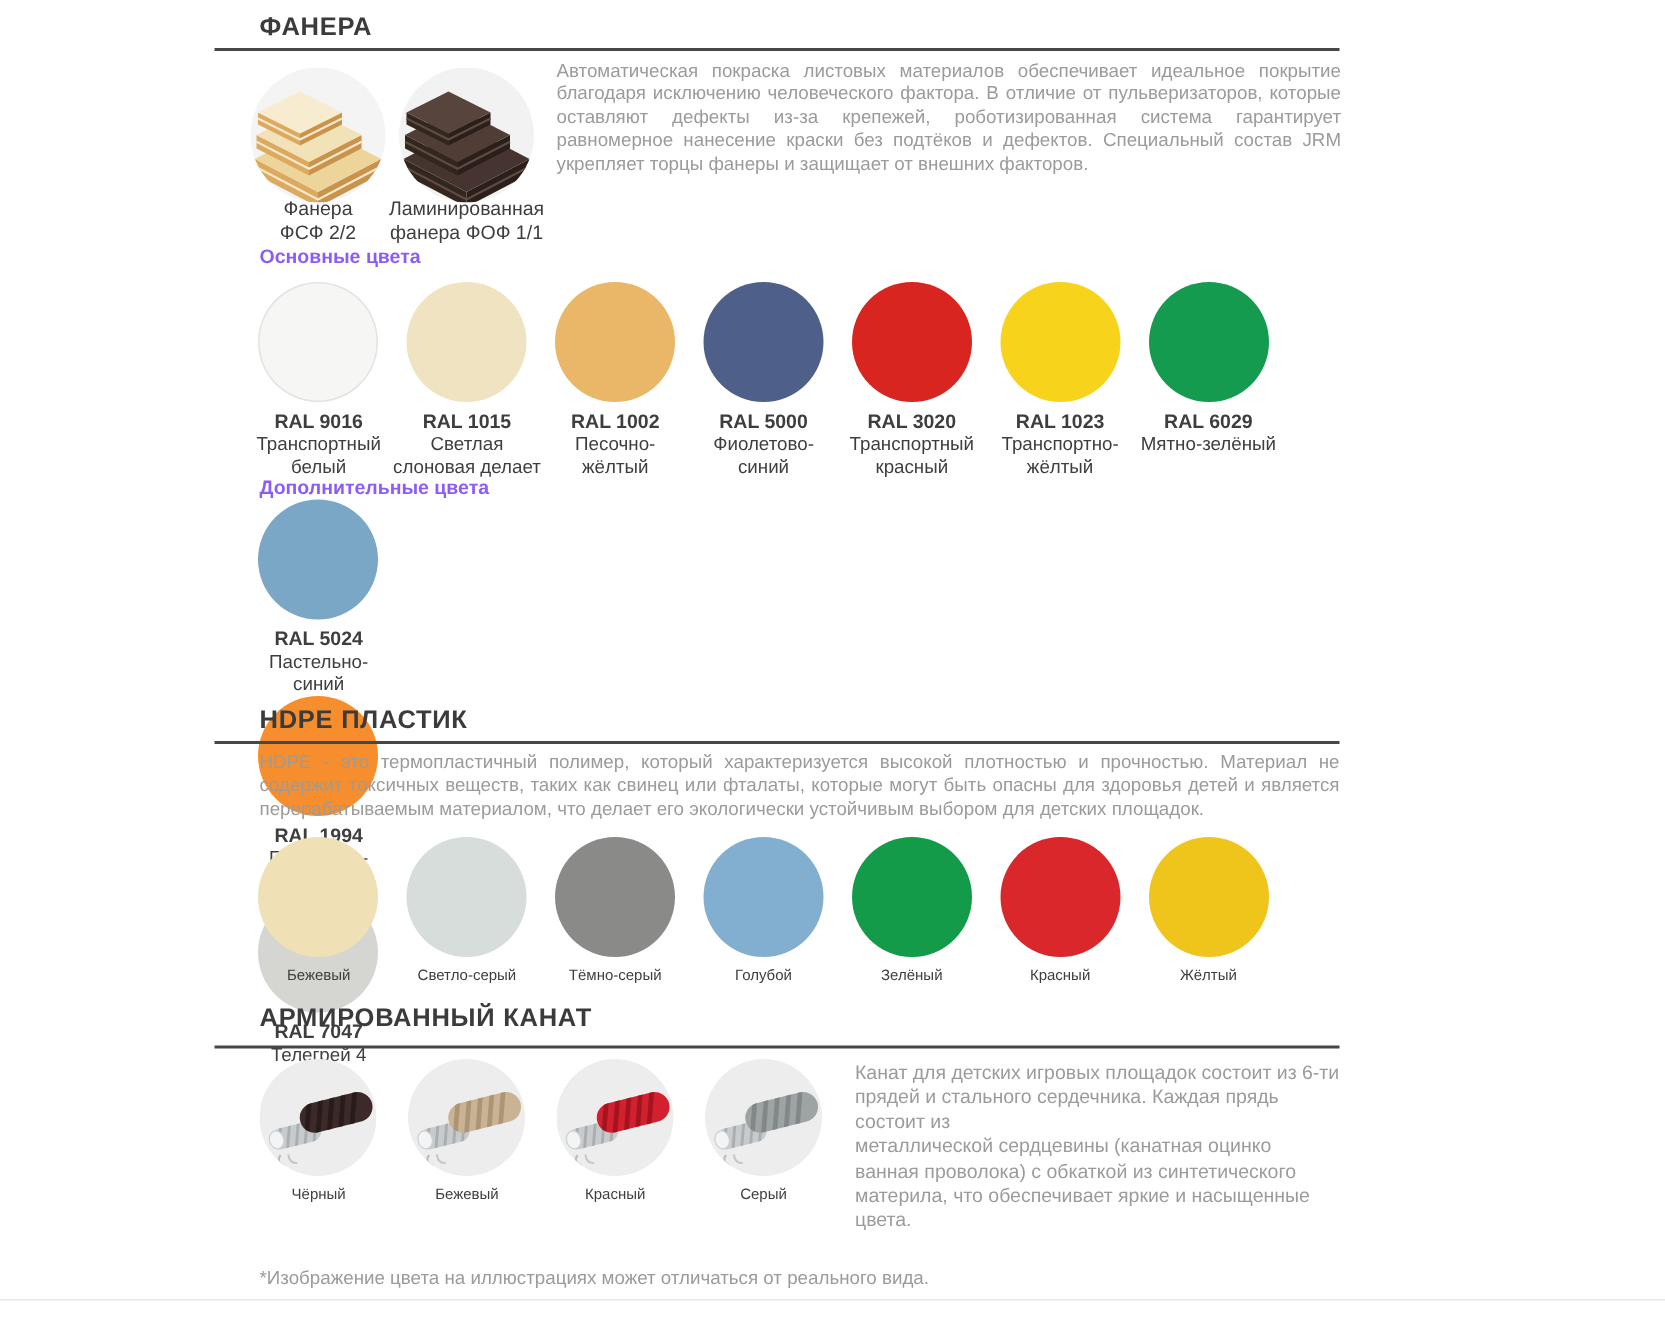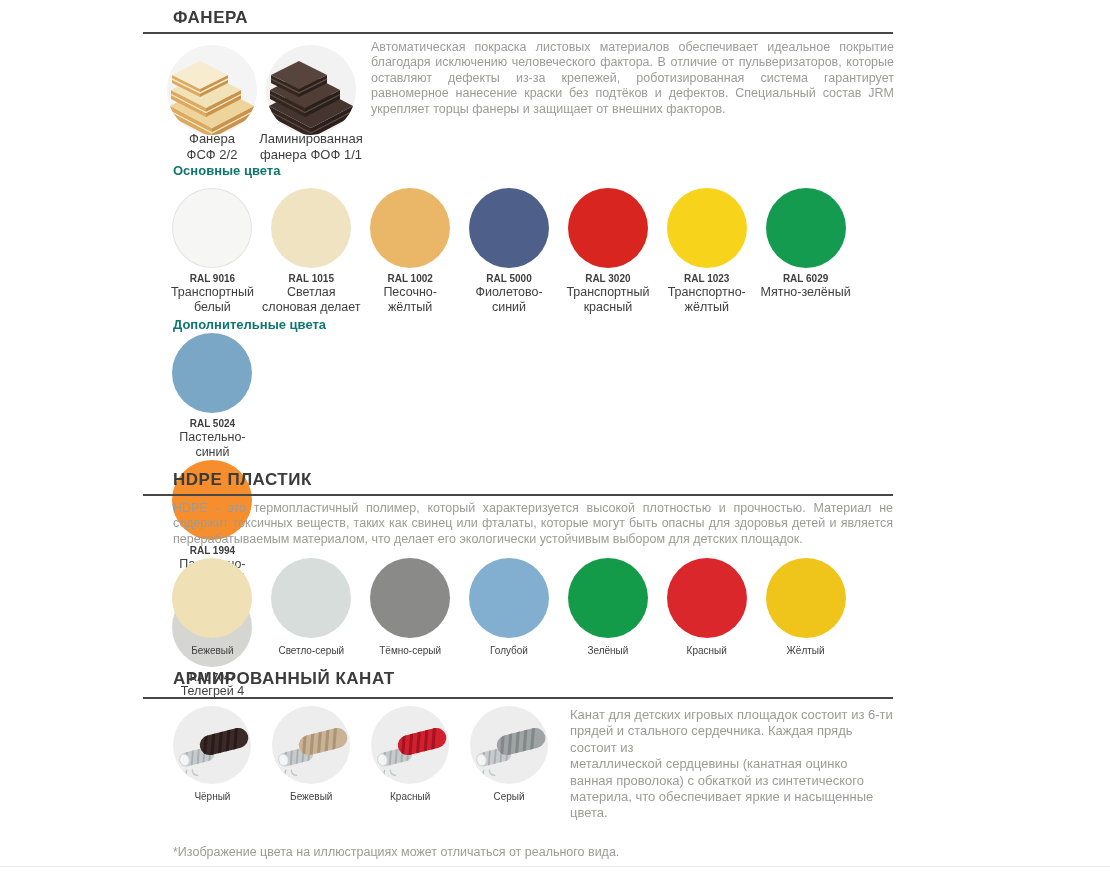--- a/index.html
+++ b/index.html
@@ -19,27 +19,27 @@
   .sec-rule{position:absolute;left:0;width:750px;height:2px;background:#474747;}
 
   .para{
     position:absolute;font-size:12.5px;line-height:15.4px;color:#9b9b99;
     text-align:justify;
   }
   .para.prelines{white-space:pre-line;text-align:left;line-height:16.4px;font-size:13px;}
 
   .sub-heading{
     position:absolute;left:30px;
-    font-size:13px;font-weight:bold;color:#0f766e;
+    font-size:13px;font-weight:bold;color:#8b5cf6;
   }
 
   .swatch-row{position:absolute;left:20px;display:flex;}
   .swatch-cell{width:98.86px;flex:0 0 98.86px;display:flex;flex-direction:column;align-items:center;}
   .swatch-circle{width:80px;height:80px;border-radius:50%;flex:0 0 auto;}
-  .swatch-code{margin-top:5px;font-size:10px;font-weight:bold;color:#3e3e3e;text-align:center;white-space:nowrap;}
+  .swatch-code{margin-top:5px;font-size:13px;font-weight:bold;color:#3e3e3e;text-align:center;white-space:nowrap;}
   .swatch-name{
     margin-top:1px;width:132px;
     font-size:12.5px;line-height:15px;color:#3e3e3e;
     text-align:center;white-space:pre-line;
   }
   .simple-name{margin-top:7px;font-size:10px;color:#3e3e3e;text-align:center;white-space:nowrap;}
 
   .material-icon{position:absolute;width:90px;height:90px;}
   .material-label{
     position:absolute;width:132px;

